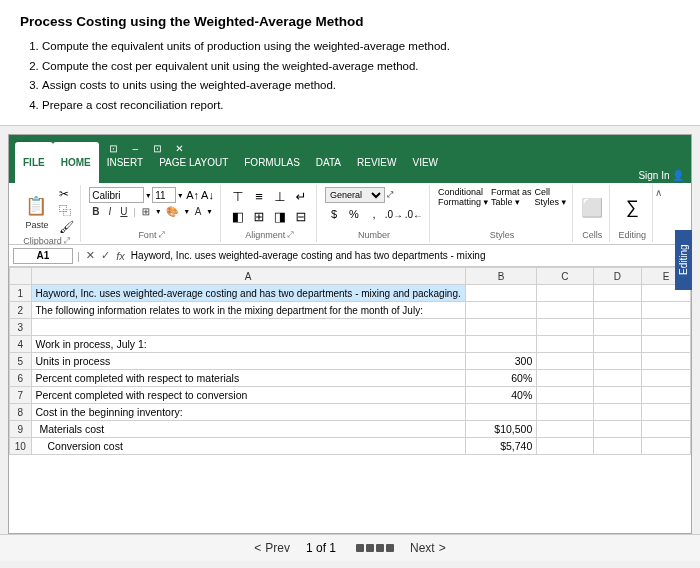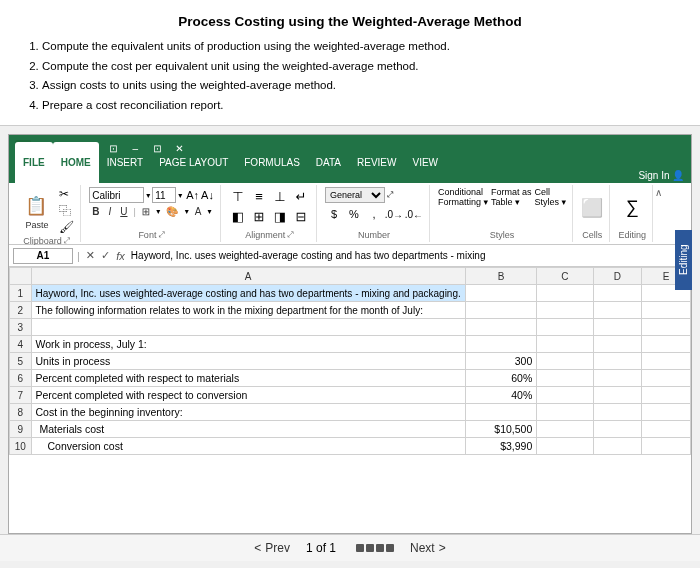--- a/index.html
+++ b/index.html
@@ -16,21 +16,20 @@
     .description-area {
       background: #fff;
       padding: 14px 20px 10px 20px;
       border-bottom: 1px solid #ccc;
     }
     .description-area h2 {
       font-size: 13.5px;
       font-weight: bold;
       margin-bottom: 8px;
       color: #000;
-      text-align: center;
     }
     .description-area ol {
       margin-left: 22px;
       font-size: 11.5px;
       line-height: 1.7;
       color: #000;
     }
 
     
     .excel-window {
@@ -643,21 +642,21 @@
               <td class="row-header">9</td>
               <td class="col-a" style="padding-left:8px;">Materials cost</td>
               <td class="col-b" style="text-align:right;margin-top:40px;">$10,500</td>
               <td class="col-c"></td>
               <td class="col-d"></td>
               <td class="col-e"></td>
             </tr>
             <tr>
               <td class="row-header">10</td>
               <td class="col-a" style="padding-left:16px;">Conversion cost</td>
-              <td class="col-b" style="text-align:right;">$3,990</td>
+              <td class="col-b" style="text-align:right;">$5,740</td>
               <td class="col-c"></td>
               <td class="col-d"></td>
               <td class="col-e"></td>
             </tr>
           </tbody>
         </table>
       </div>
     </div>
   </div>
 

